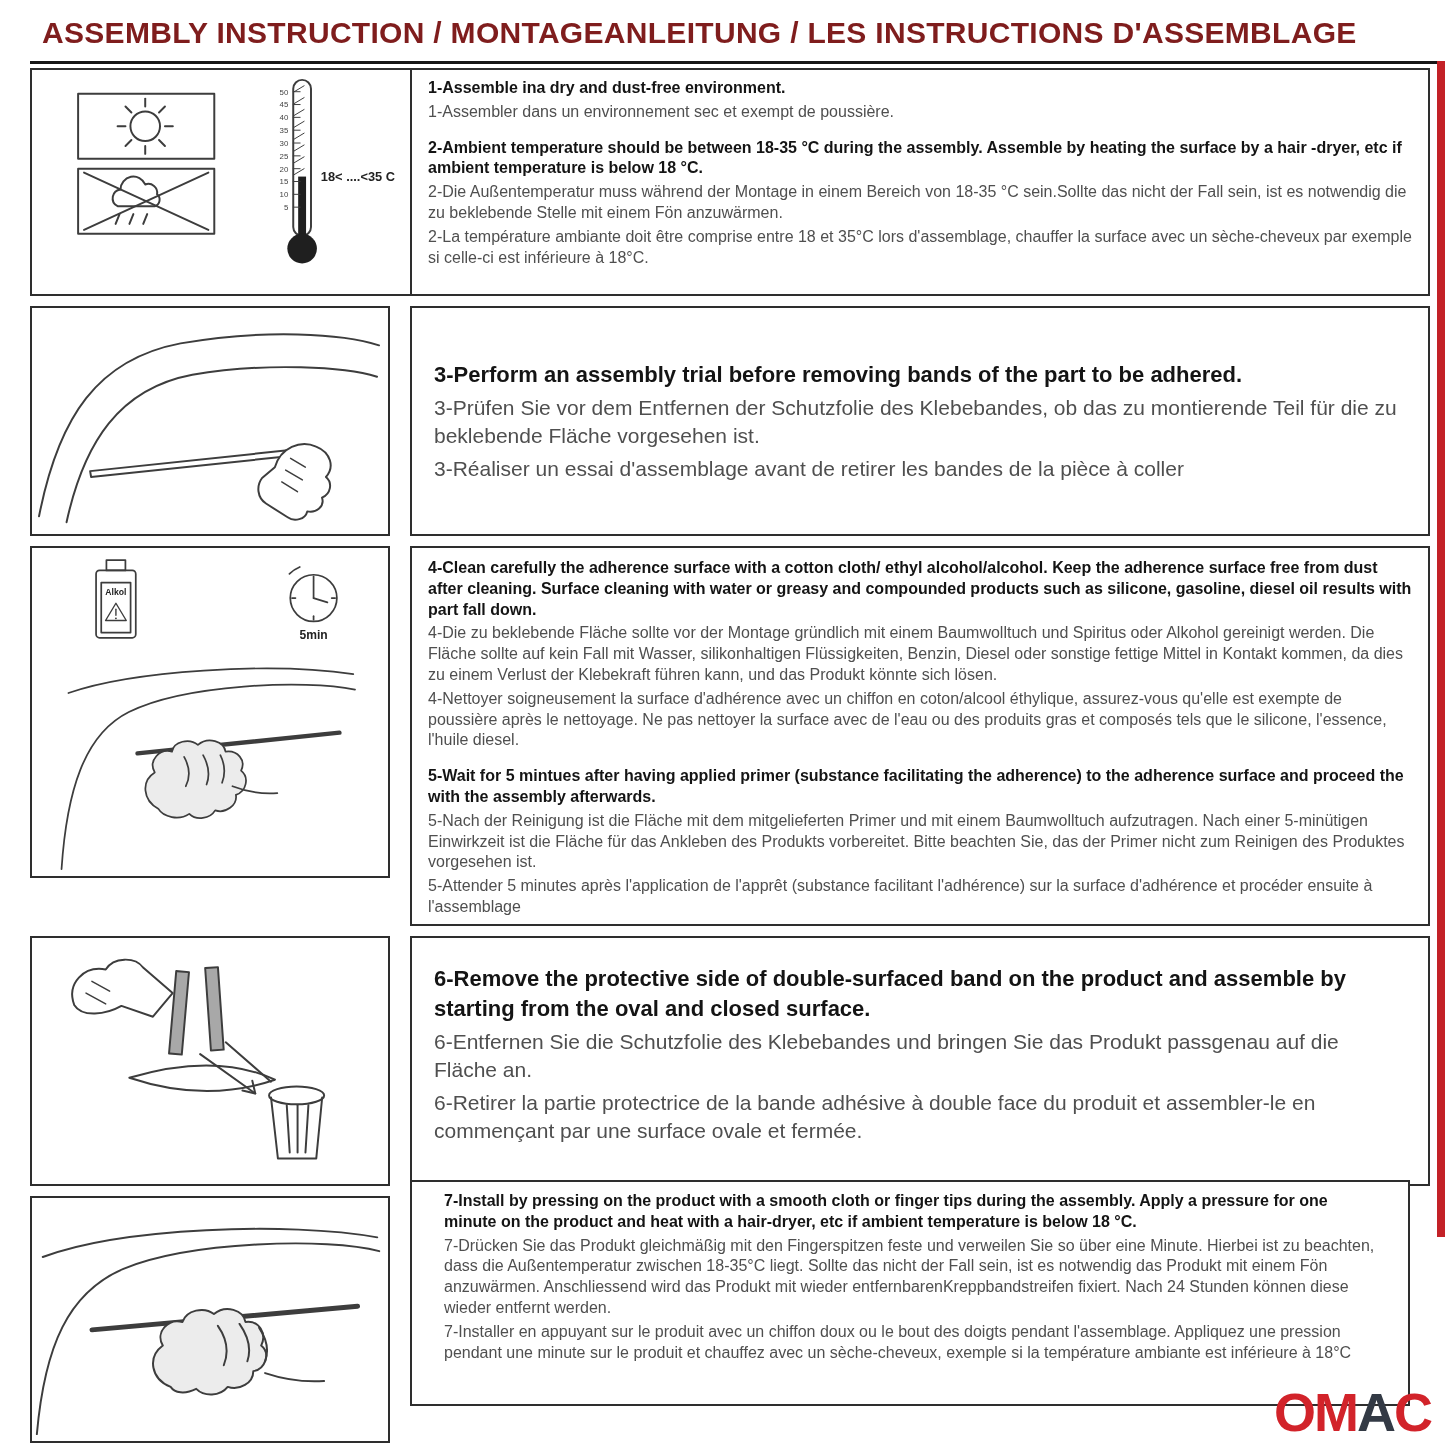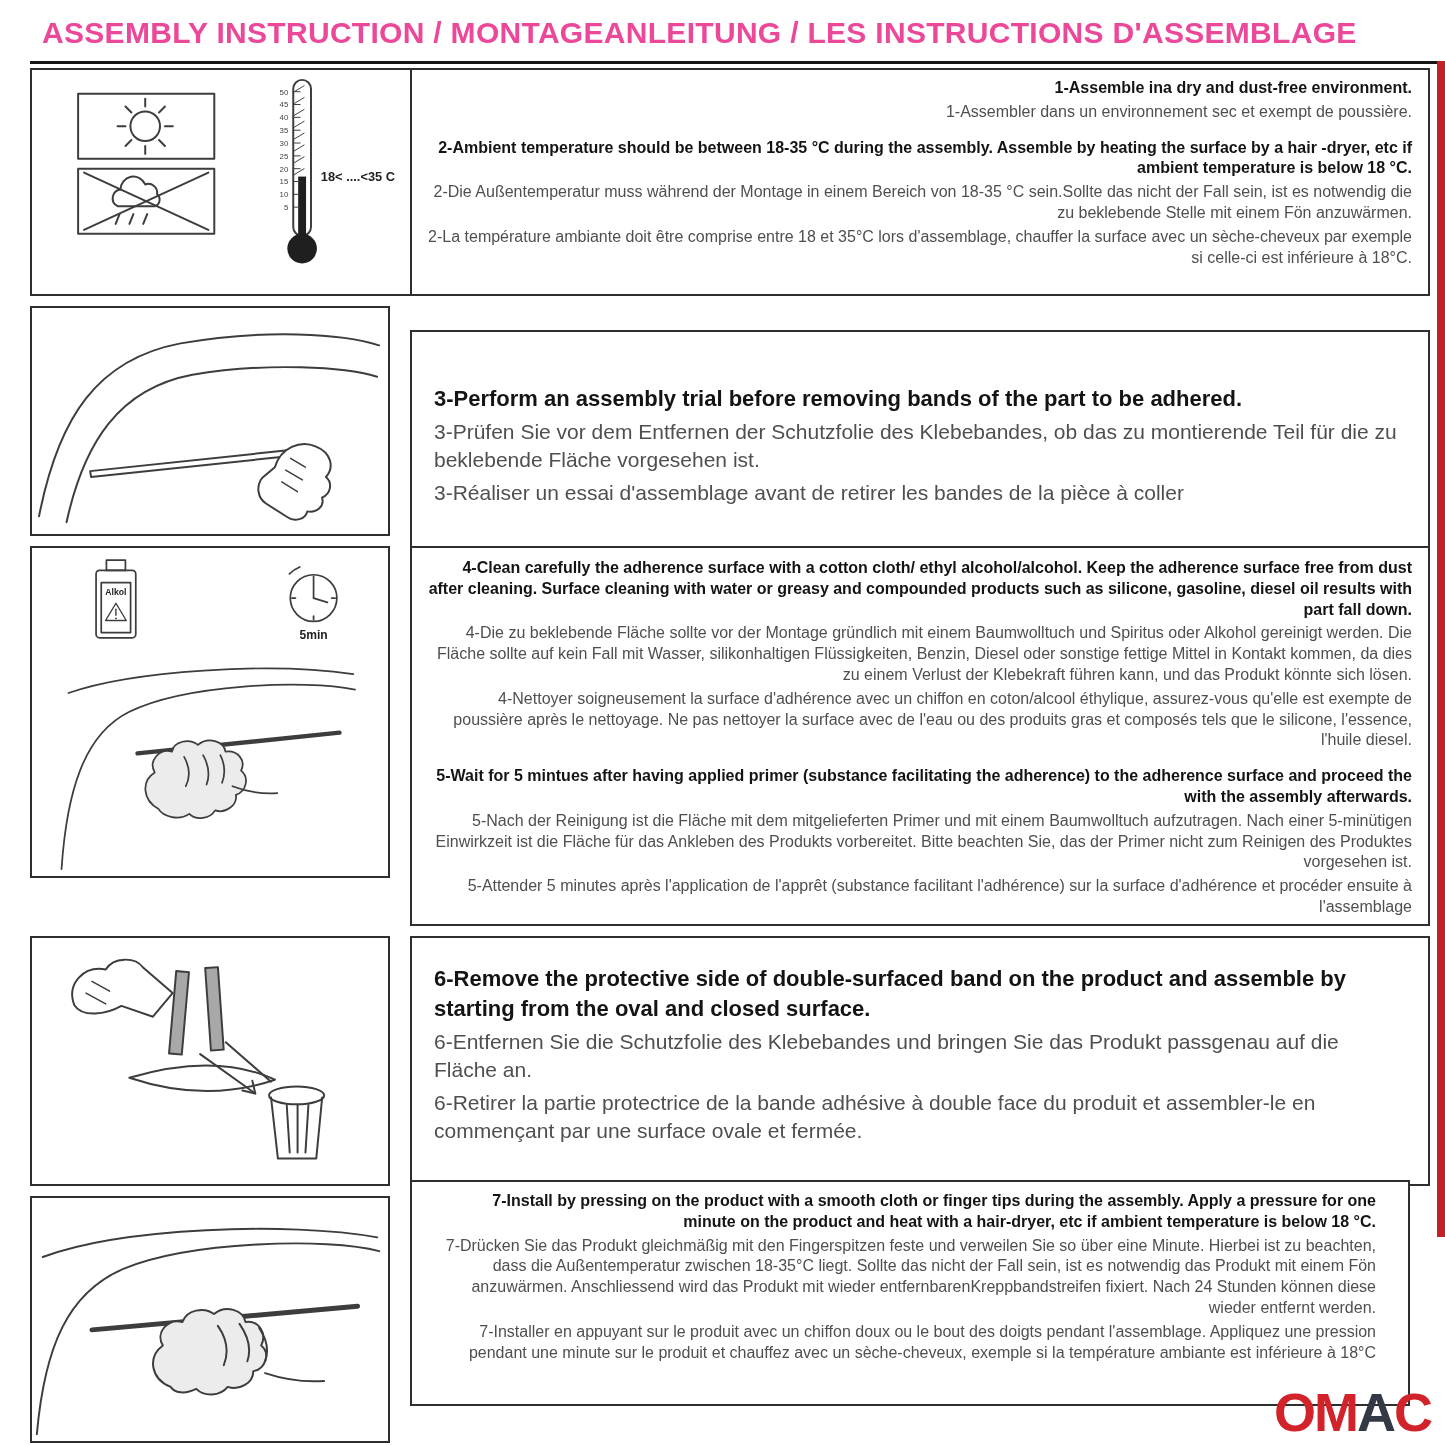--- a/index.html
+++ b/index.html
@@ -5,32 +5,32 @@
   * { box-sizing: border-box; margin: 0; padding: 0; }
   html, body { background: #ffffff; }
   body {
     width: 1445px; height: 1445px;
     position: relative; overflow: hidden;
     font-family: "Liberation Sans", sans-serif;
   }
   .sheet { position: absolute; inset: 0; }
   .title {
     position: absolute; top: 16px; left: 42px;
-    font-size: 30px; font-weight: bold; color: #ec4899;
+    font-size: 30px; font-weight: bold; color: #7f1d1d;
     letter-spacing: 0.3px; white-space: nowrap;
   }
   .rule { position: absolute; top: 61px; left: 30px; right: 0; height: 3px; background: #161616; }
   .redbar { position: absolute; top: 61px; right: 0; width: 8px; height: 1176px; background: #c32127; }
   .box {
     position: absolute; border: 2px solid #2e2e2e; background: #fff; overflow: hidden;
   }
   .box svg { width: 100%; height: 100%; display: block; }
   .txt p { margin: 0 0 3px 0; color: #4f4f4f; }
   .txt p.b { color: #141414; font-weight: bold; }
-  .fs-s { font-size: 16px; line-height: 1.3; text-align: right; }
+  .fs-s { font-size: 16px; line-height: 1.3; }
   .fs-l { font-size: 21px; line-height: 1.36; }
   .fs-l p { margin-bottom: 4px; }
   .fs-l p.b { font-size: 22px; }
   .gap { margin-top: 15px !important; }
   .ln { stroke: #3d3d3d; stroke-width: 2; fill: none; stroke-linecap: round; stroke-linejoin: round; }
   .fillw { fill: #ffffff; }
   .tick { font-size: 8px; fill: #444; text-anchor: end; }
   .thermo-label { font-size: 13px; font-weight: bold; fill: #222; }
   .small-label { font-size: 10px; font-weight: bold; fill: #222; text-anchor: middle; }
   .mid-label { font-size: 14px; font-weight: bold; fill: #222; text-anchor: middle; }
@@ -120,21 +120,21 @@
       <path class="ln" d="M6 212 C 26 110 66 52 150 36 C 235 21 316 26 352 38"></path>
       <path class="ln" d="M34 218 C 52 136 88 82 162 68 C 238 55 318 60 350 70"></path>
       <path class="ln fillw" d="M58 166 L 286 142 L 287 148 L 59 172 Z"></path>
       <g>
         <path class="ln fillw" d="M246 162 c 6 -20 26 -28 42 -21 c 15 6 19 21 10 31 c 7 6 5 17 -4 21 c 3 9 -6 16 -15 14 c -2 8 -13 11 -20 6 l -22 -14 c -9 -6 -10 -18 -4 -26 z"></path>
         <path class="ln" style="stroke-width:1.5" d="M262 153 l 15 9 M257 165 l 17 10 M253 177 l 16 10"></path>
       </g>
     </svg>
   </div>
 
-  <div class="box txt fs-l" style="left:410px; top:306px; width:1020px; height:230px; padding:52px 22px 10px;margin-top:24px;">
+  <div class="box txt fs-l" style="left:410px; top:306px; width:1020px; height:230px; padding:52px 22px 10px;">
     <p class="b">3-Perform an assembly trial before removing bands of the part to be adhered.</p>
     <p>3-Prüfen Sie vor dem Entfernen der Schutzfolie des Klebebandes, ob das zu montierende Teil für die zu beklebende Fläche vorgesehen ist.</p>
     <p>3-Réaliser un essai d'assemblage avant de retirer les bandes de la pièce à coller</p>
   </div>
 
   <div class="box" style="left:30px; top:546px; width:360px; height:332px;">
     <svg viewBox="0 0 360 380">
       <g>
         <rect x="60" y="14" width="22" height="12" class="ln"></rect>
         <rect x="48" y="26" width="46" height="78" rx="4" class="ln"></rect>

